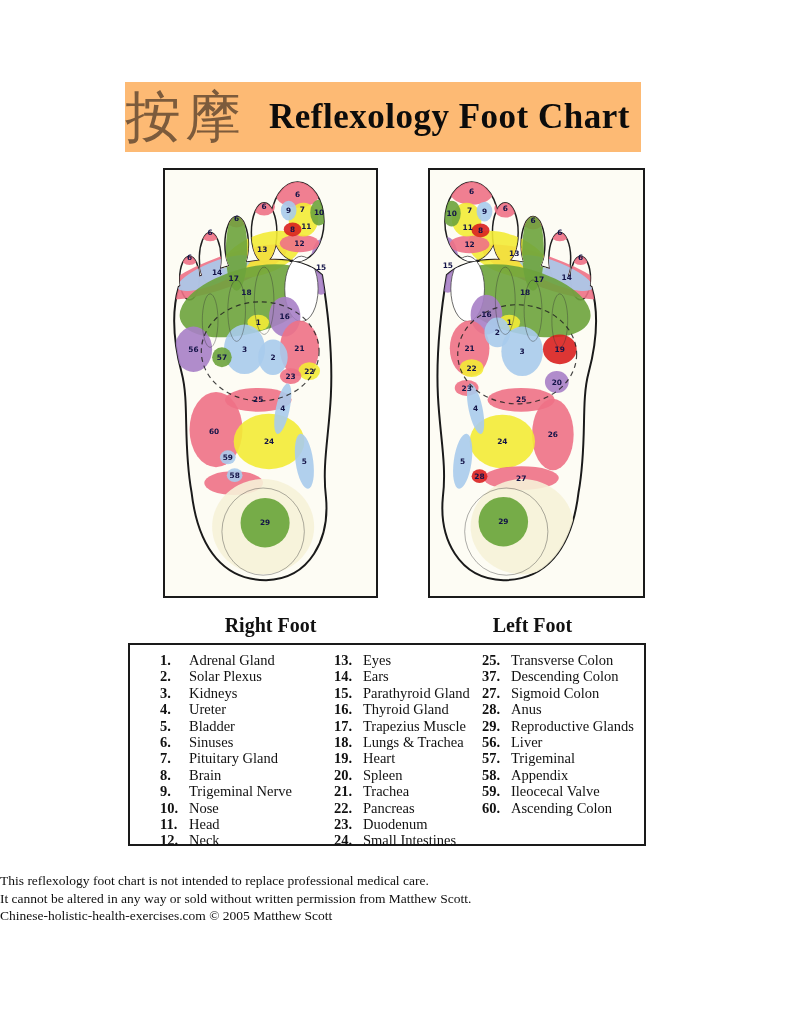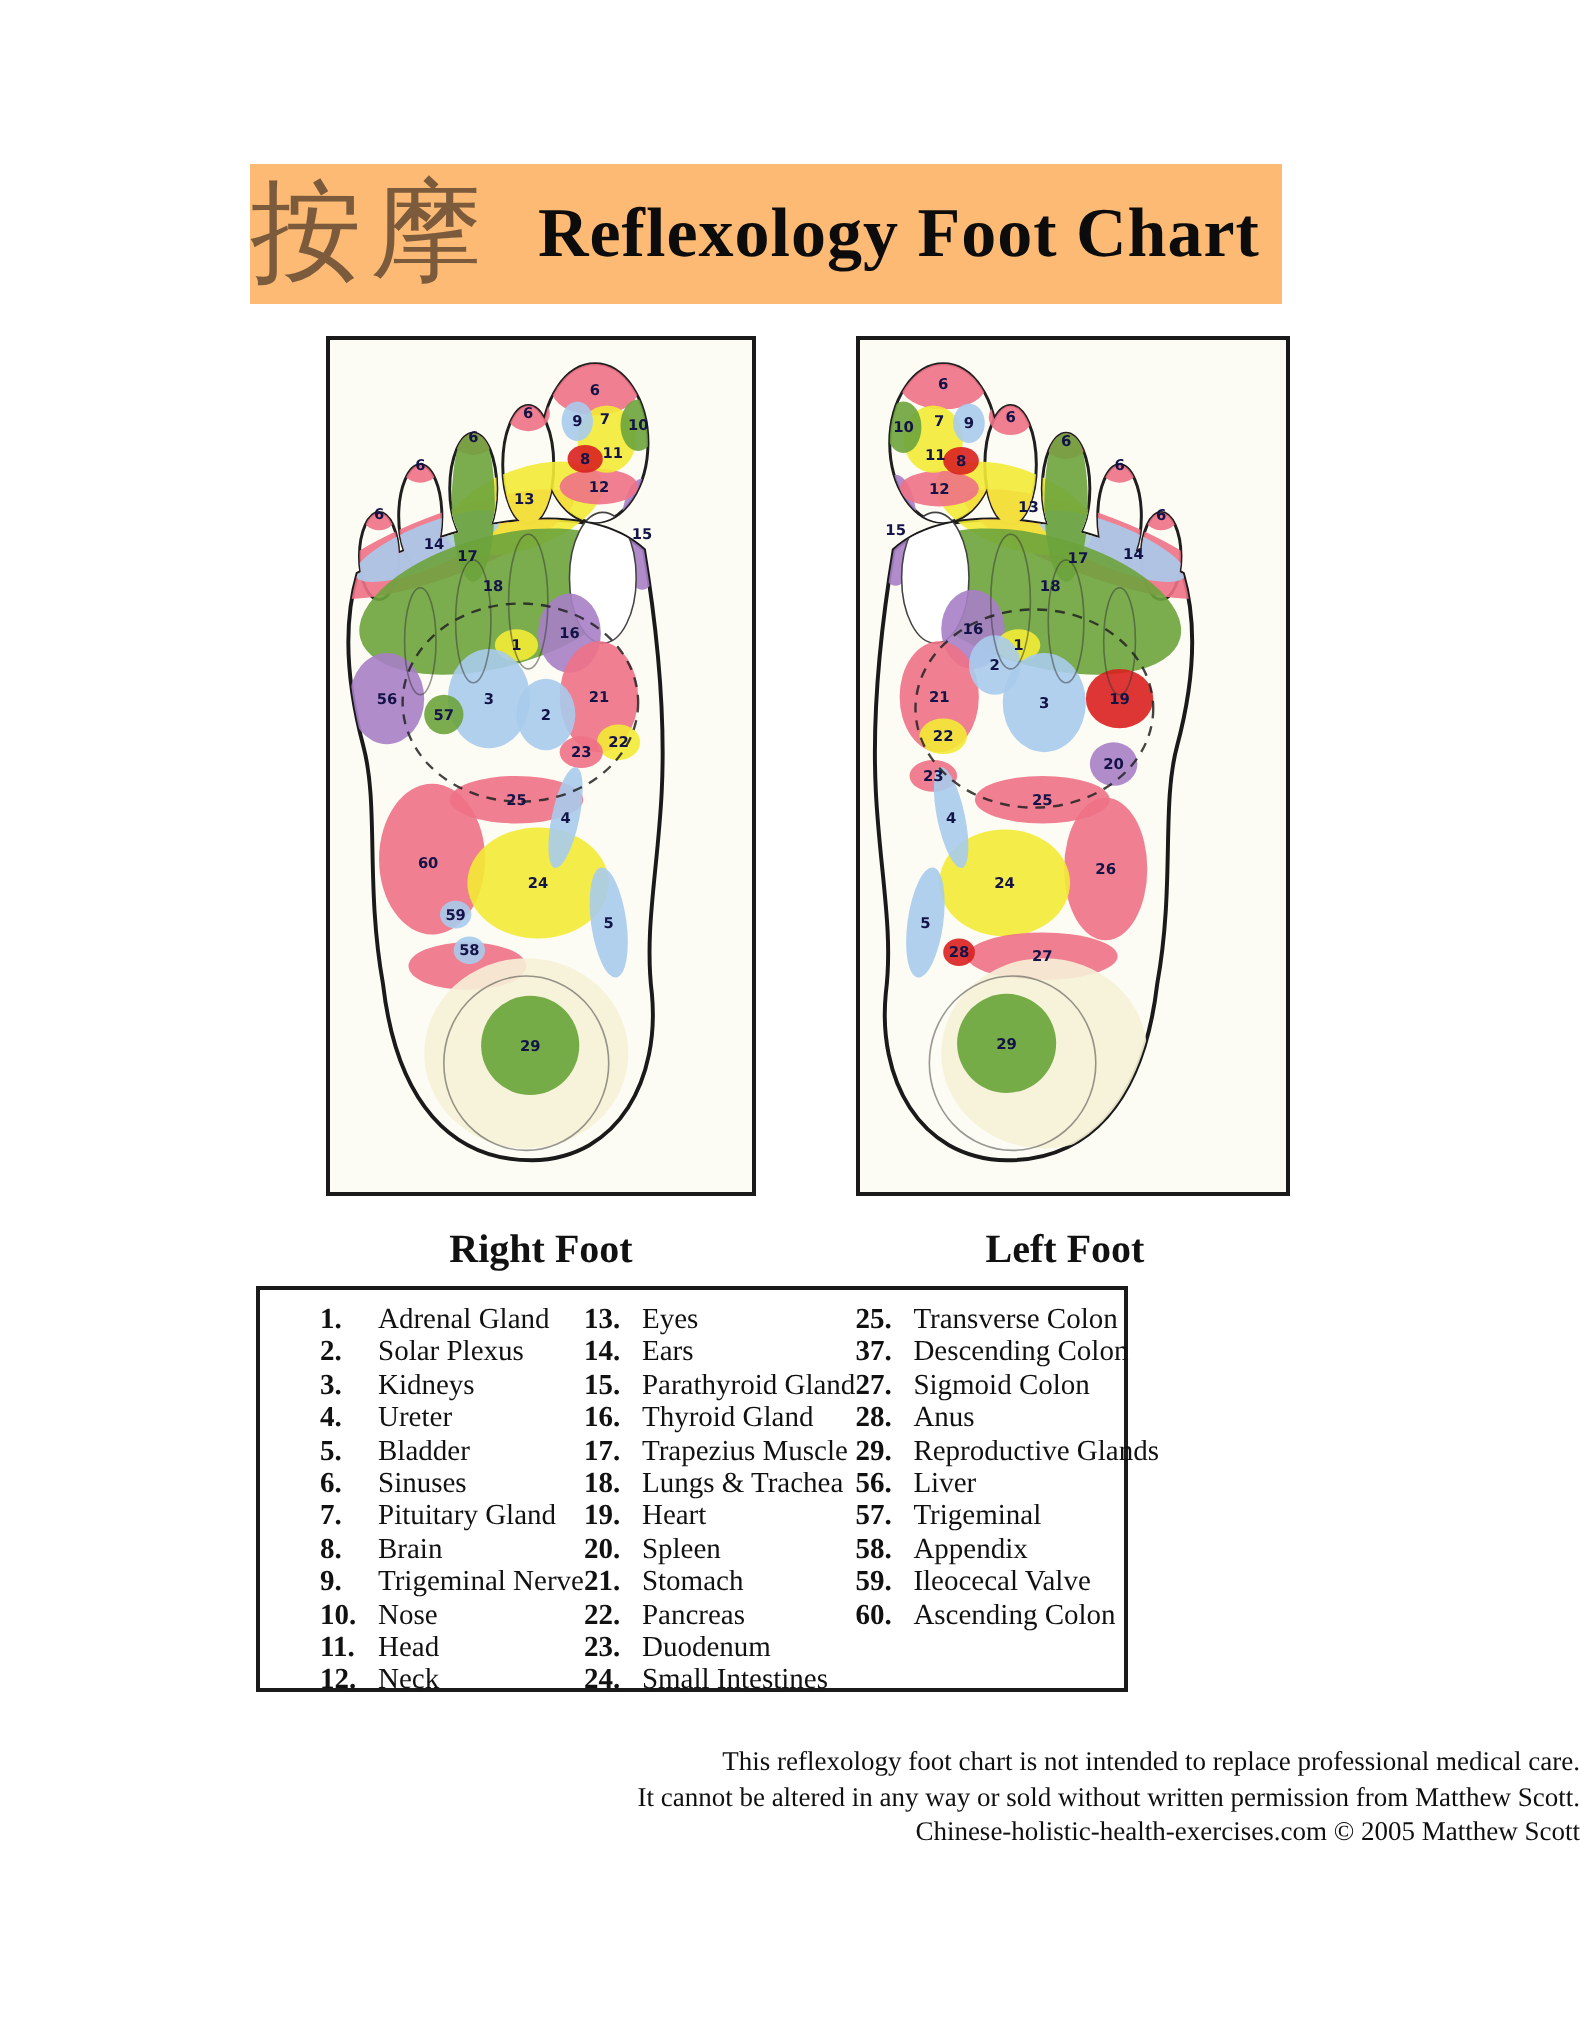--- a/index.html
+++ b/index.html
@@ -14,32 +14,32 @@
   
   .foot-panel{position:absolute;top:168px;height:430px;border:2px solid #1a1a1a;
               background:#fdfcf4;box-sizing:border-box;}
   .foot-panel.right{left:163px;width:215px;}
   .foot-panel.left{left:428px;width:217px;}
   .foot-panel svg{width:100%;height:100%;display:block;}
   .foot-label{position:absolute;top:614px;text-align:center;font-weight:bold;font-size:20px;}
   .foot-label.right{left:163px;width:215px;}
   .foot-label.left{left:424px;width:217px;}
   
-  .legend{position:absolute;left:128px;top:643px;width:436px;height:203px;
+  .legend{position:absolute;left:128px;top:643px;width:518px;height:203px;
           border:2px solid #1a1a1a;box-sizing:border-box;display:flex;
           padding:7px 0 0 30px;font-size:14.5px;background:#fff;}
   .legend .col{display:flex;flex-direction:column;}
   .legend .col.c1{width:174px;}
   .legend .col.c2{width:148px;}
   .legend .col.c3{flex:1;}
   .li{line-height:16.4px;white-space:nowrap;}
   .li .num{font-weight:bold;display:inline-block;min-width:24px;}
   .li .lab{margin-left:5px;}
   
-  .footer{position:absolute;left:0;top:872px;width:100%;text-align:right;
+  .footer{position:absolute;left:0;top:872px;width:100%;text-align:left;
           font-size:13.5px;line-height:17.5px;color:#0f0f0f;}
 </style>
 </head>
 <body>
 
 <div class="page">
 
   <div class="title-bar">
     <span class="cjk">按摩</span>
     <h1 class="main-title">Reflexology Foot Chart</h1>
@@ -270,21 +270,21 @@
       </div>
     <div class="col c2">
         <div class="li"><span class="num">13.</span><span class="lab">Eyes</span></div>
         <div class="li"><span class="num">14.</span><span class="lab">Ears</span></div>
         <div class="li"><span class="num">15.</span><span class="lab">Parathyroid Gland</span></div>
         <div class="li"><span class="num">16.</span><span class="lab">Thyroid Gland</span></div>
         <div class="li"><span class="num">17.</span><span class="lab">Trapezius Muscle</span></div>
         <div class="li"><span class="num">18.</span><span class="lab">Lungs &amp; Trachea</span></div>
         <div class="li"><span class="num">19.</span><span class="lab">Heart</span></div>
         <div class="li"><span class="num">20.</span><span class="lab">Spleen</span></div>
-        <div class="li"><span class="num">21.</span><span class="lab">Stomach</span></div>
+        <div class="li"><span class="num">21.</span><span class="lab">Trachea</span></div>
         <div class="li"><span class="num">22.</span><span class="lab">Pancreas</span></div>
         <div class="li"><span class="num">23.</span><span class="lab">Duodenum</span></div>
         <div class="li"><span class="num">24.</span><span class="lab">Small Intestines</span></div>
       </div>
     <div class="col c3">
         <div class="li"><span class="num">25.</span><span class="lab">Transverse Colon</span></div>
         <div class="li"><span class="num">37.</span><span class="lab">Descending Colon</span></div>
         <div class="li"><span class="num">27.</span><span class="lab">Sigmoid Colon</span></div>
         <div class="li"><span class="num">28.</span><span class="lab">Anus</span></div>
         <div class="li"><span class="num">29.</span><span class="lab">Reproductive Glands</span></div>

